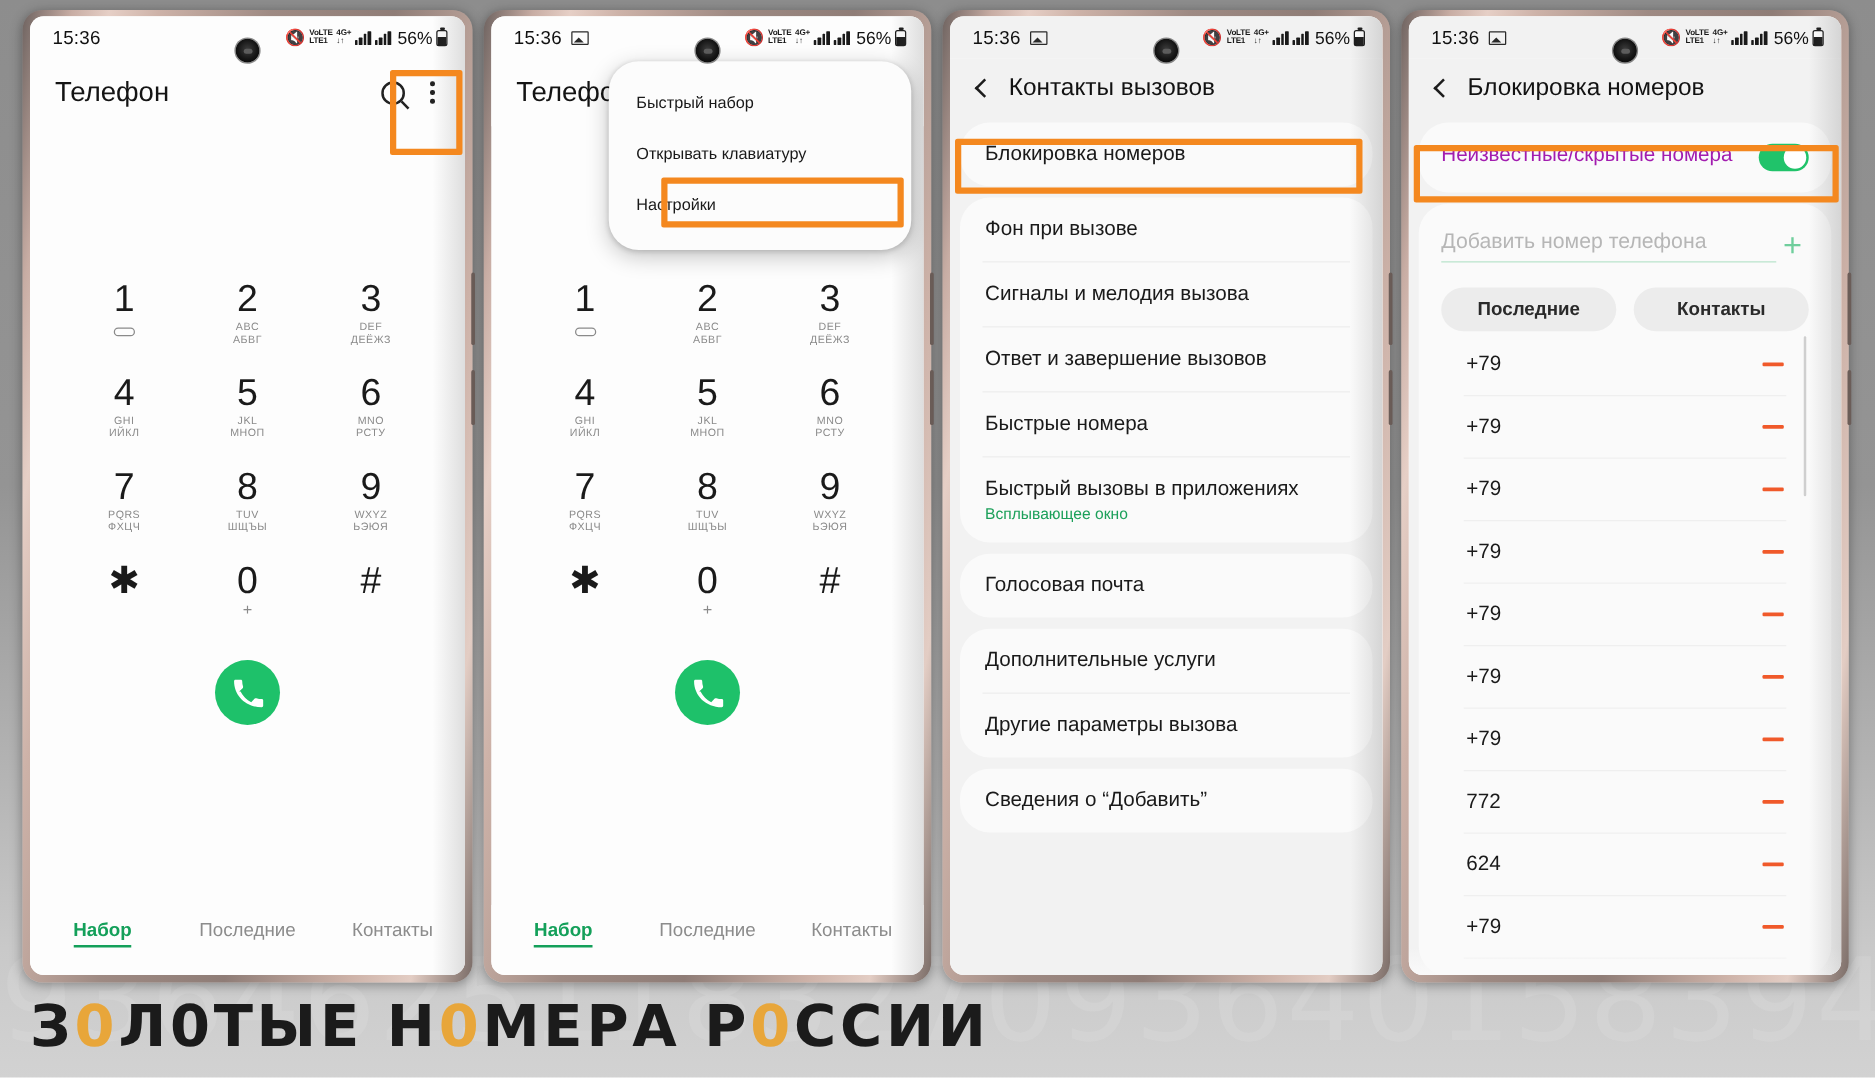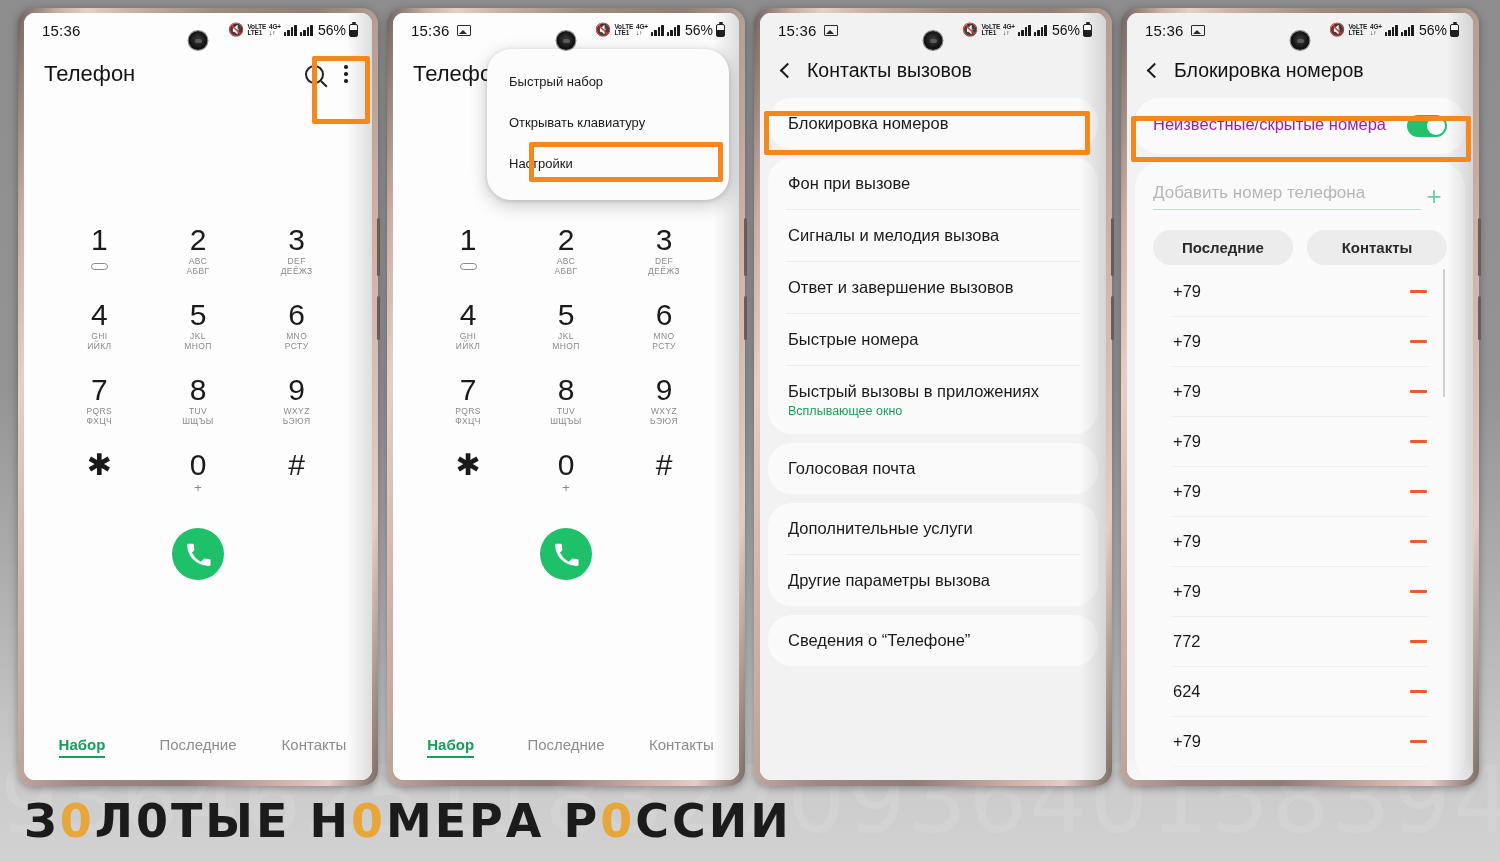--- a/index.html
+++ b/index.html
@@ -714,21 +714,21 @@
         <div class="card">
           <div class="row">Голосовая почта</div>
         </div>
 
         <div class="card">
           <div class="row">Дополнительные услуги</div>
           <div class="row">Другие параметры вызова</div>
         </div>
 
         <div class="card">
-          <div class="row">Сведения о “Телефоне”</div>
+          <div class="row">Сведения о “Добавить”</div>
         </div>
       </div>
 
       <div class="edge-shade"></div>
     </div>
     <div class="hl" style="left:10px;top:103px;width:326px;height:44px;"></div>
     <div class="side-btn b1"></div>
     <div class="side-btn b2"></div>
   </div>
 

